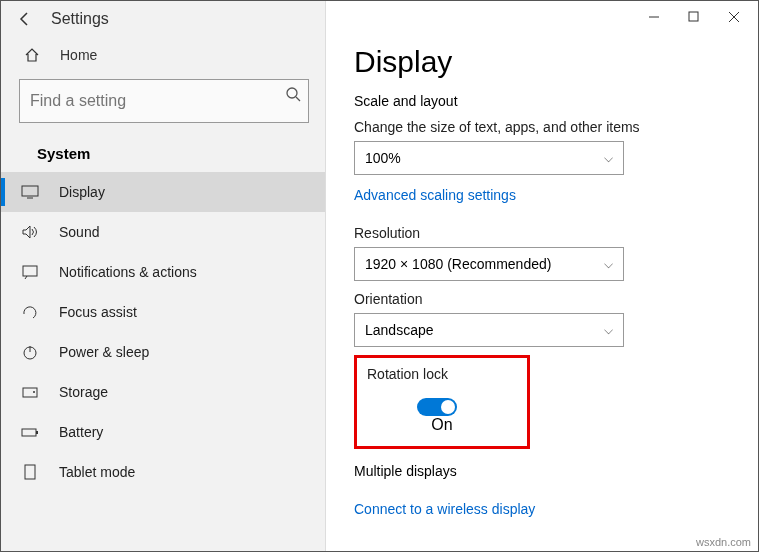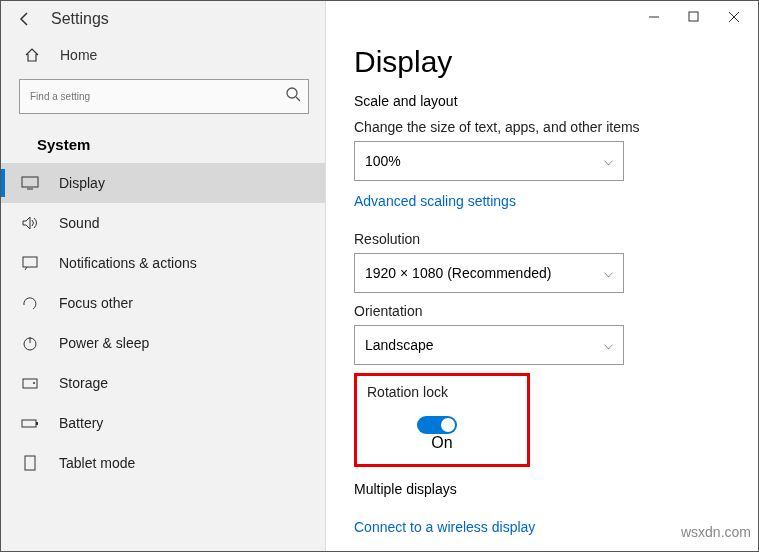--- a/index.html
+++ b/index.html
@@ -5,42 +5,42 @@
     * { margin: 0; padding: 0; box-sizing: border-box; font-family: "Segoe UI", sans-serif; }
     body { width: 759px; height: 552px; overflow: hidden; background: #fff; position: relative; }
     .window { display: flex; width: 100%; height: 100%; border: 1px solid #555; }
     .sidebar { width: 325px; background: #f2f2f2; border-right: 1px solid #ddd; display: flex; flex-direction: column; }
     .titlebar { display: flex; align-items: center; height: 36px; padding: 0 8px; }
     .back-btn { width: 32px; height: 32px; display: flex; align-items: center; justify-content: center; font-size: 16px; cursor: pointer; }
     .title { font-size: 16px; margin-left: 10px; color: #333; }
     .home-row { display: flex; align-items: center; padding: 10px 20px; font-size: 14px; color: #333; cursor: pointer; }
     .home-row .icon { width: 22px; display: inline-flex; justify-content: center; color: #333; }
     .search { margin: 6px 16px 14px 18px; position: relative; }
-    .search input { width: 100%; height: 35px; border: 1px solid #999; background: #fafafa; padding: 0 34px 0 10px; font-size: 10px; outline: none; }
+    .search input { width: 100%; height: 44px; border: 1px solid #999; background: #fafafa; padding: 0 34px 0 10px; font-size: 16px; outline: none; }
     .search .search-icon { position: absolute; right: 8px; top: 7px; color: #555; }
     .section-head { font-weight: 600; font-size: 15px; padding: 8px 36px 10px; }
     .nav { display: flex; flex-direction: column; }
     .nav-item { display: flex; align-items: center; padding: 12px 20px; font-size: 14px; color: #222; cursor: pointer; position: relative; }
     .nav-item .icon { width: 26px; display: inline-flex; color: #333; }
     .nav-item.active { background: #d8d8d8; }
     .nav-item.active::before { content: ""; position: absolute; left: 0; top: 6px; bottom: 6px; width: 4px; background: #0078d7; }
     .content { flex: 1; padding: 18px 28px; overflow: hidden; position: relative; }
     .win-controls { position: absolute; right: 4px; top: 2px; display: flex; }
     .win-btn { width: 40px; height: 28px; display: flex; align-items: center; justify-content: center; font-size: 12px; cursor: pointer; }
     h1 { font-weight: 400; font-size: 30px; margin-top: 26px; margin-bottom: 14px; }
     h2 { font-weight: 400; font-size: 14px; margin: 10px 0; }
     .label { font-size: 14px; margin: 10px 0 6px; color: #222; }
-    .select { width: 270px; height: 40px; border: 1px solid #999; display: flex; align-items: center; justify-content: space-between; padding: 0 10px; font-size: 14px; cursor: pointer; background: #fff; }
+    .select { width: 270px; height: 34px; border: 1px solid #999; display: flex; align-items: center; justify-content: space-between; padding: 0 10px; font-size: 14px; cursor: pointer; background: #fff; }
     .link { color: #0066cc; font-size: 14px; margin: 12px 0; display: inline-block; cursor: pointer; }
     .rotation-box { border: 3px solid #e60000; padding: 8px 10px 12px; width: 176px; margin-top: 8px; }
     .toggle-row { display: flex; align-items: center; margin-top: 16px; flex-direction: column; }
     .toggle { width: 40px; height: 18px; background: #0078d7; border-radius: 10px; position: relative; margin-right: 10px; cursor: pointer; }
     .toggle::after { content: ""; position: absolute; right: 2px; top: 2px; width: 14px; height: 14px; background: #fff; border-radius: 50%; }
     .chev { font-size: 12px; color: #555; }
-    .watermark { position: absolute; bottom: 12px; right: 8px; font-size: 14px; color: #888; }
+    .watermark { position: absolute; bottom: 4px; right: 8px; font-size: 11px; color: #888; }
   </style>
 </head>
 <body>
 
 <div class="window">
   <div class="sidebar">
     <div class="titlebar">
       <div class="back-btn">
         <svg width="16" height="16" viewBox="0 0 16 16">
             <path d="M10 2 L4 8 L10 14" stroke="#333" stroke-width="1.5" fill="none"></path>
@@ -92,21 +92,21 @@
             </svg>
           </span>
         <span style="margin-left:12px">Notifications &amp; actions</span>
       </div>
       <div class="nav-item">
         <span class="icon">
             <svg width="18" height="16" viewBox="0 0 18 16">
               <path d="M3 10 A6 6 0 1 1 12 14" stroke="#333" fill="none"></path>
             </svg>
           </span>
-        <span style="margin-left:12px">Focus other</span>
+        <span style="margin-left:12px">Focus assist</span>
       </div>
       <div class="nav-item">
         <span class="icon">
             <svg width="18" height="16" viewBox="0 0 18 16">
               <circle cx="9" cy="9" r="6" stroke="#333" fill="none"></circle>
               <line x1="9" y1="2" x2="9" y2="8" stroke="#333"></line>
             </svg>
           </span>
         <span style="margin-left:12px">Power &amp; sleep</span>
       </div>

